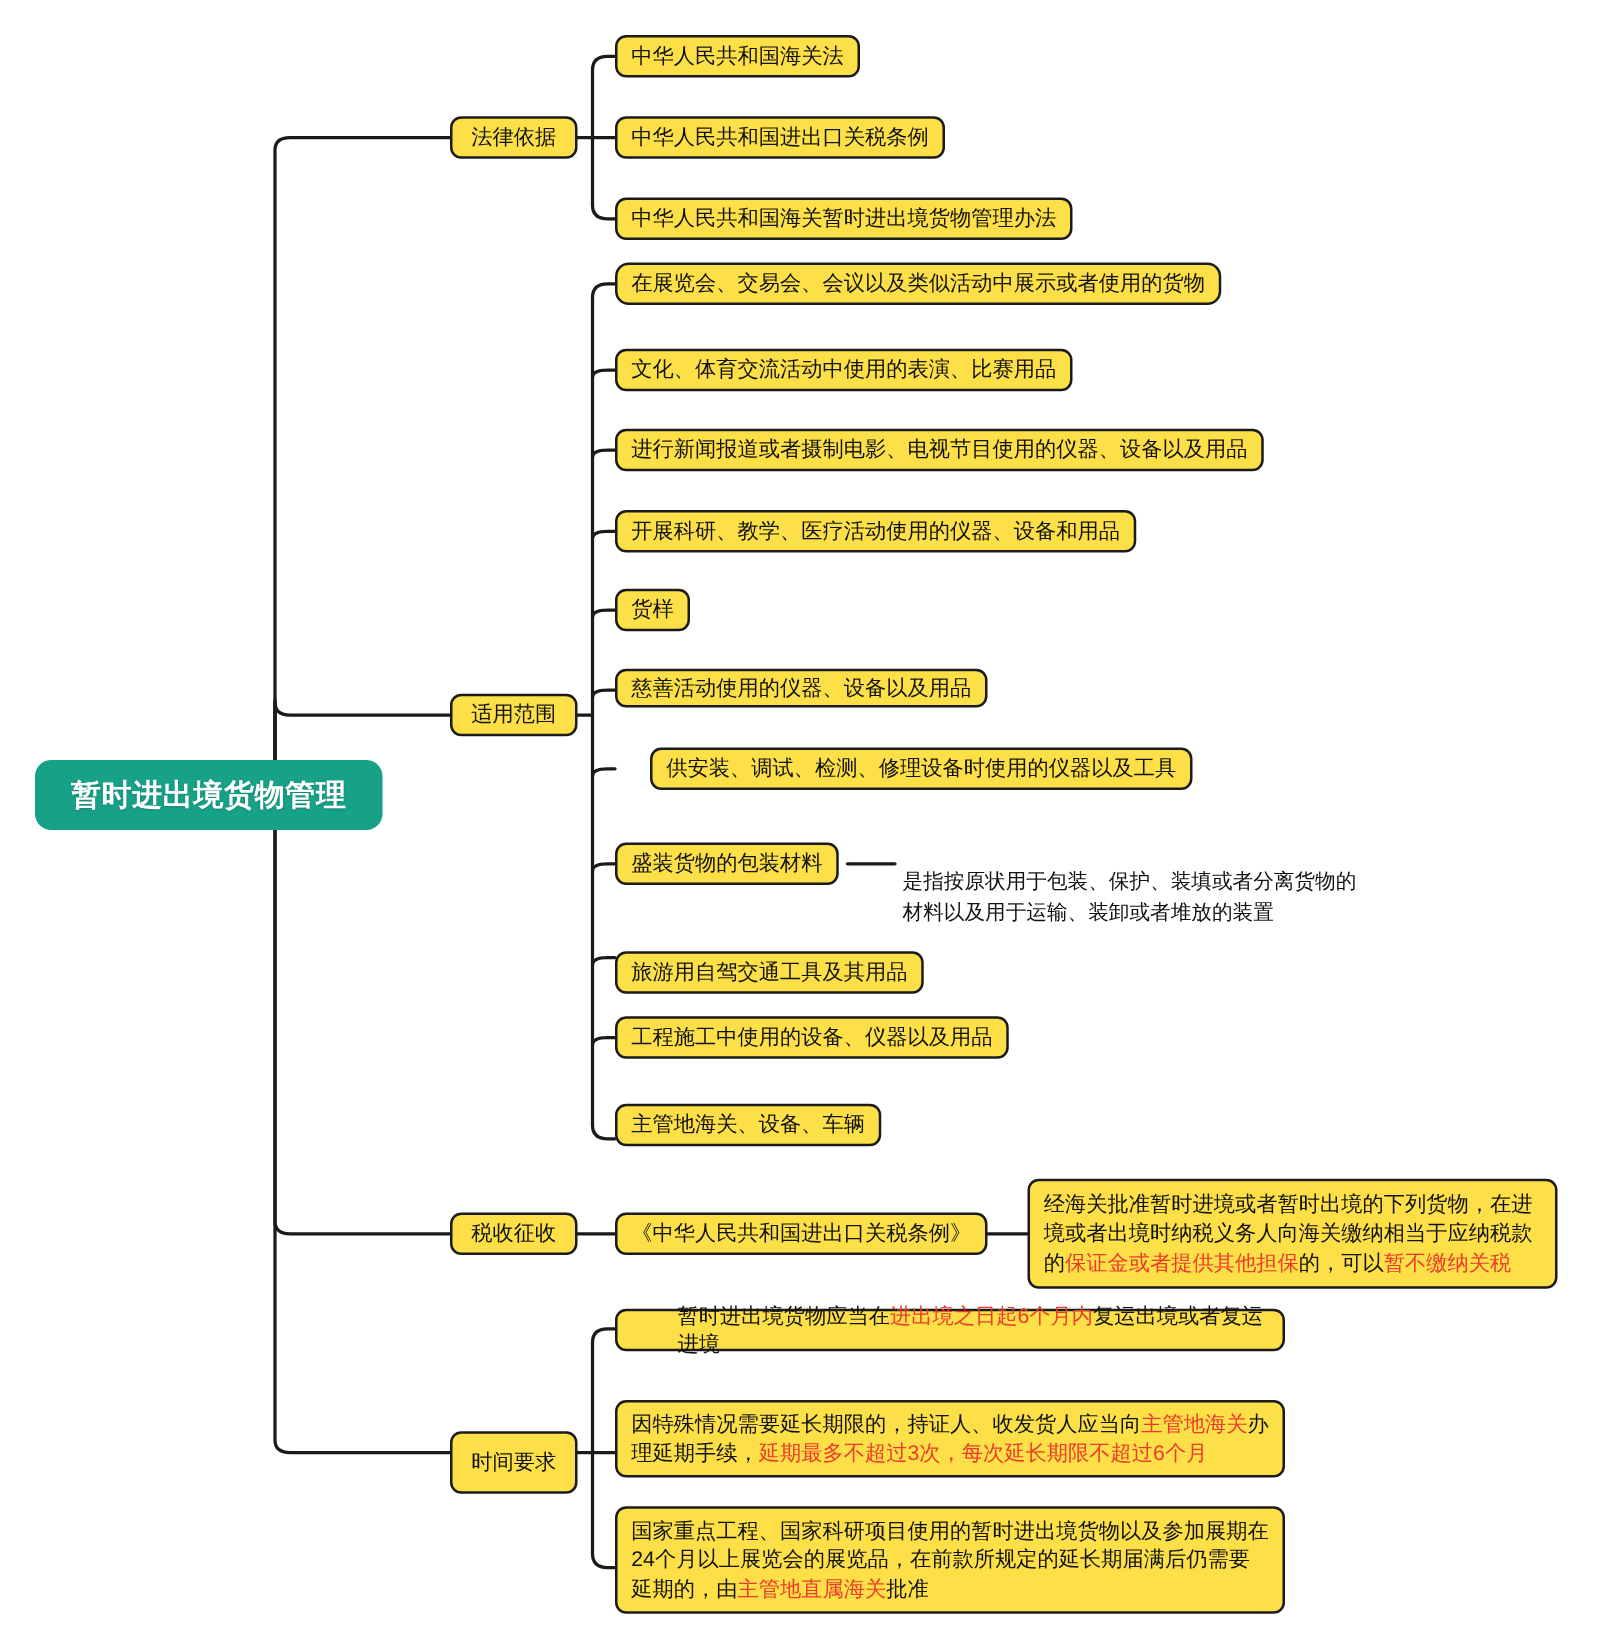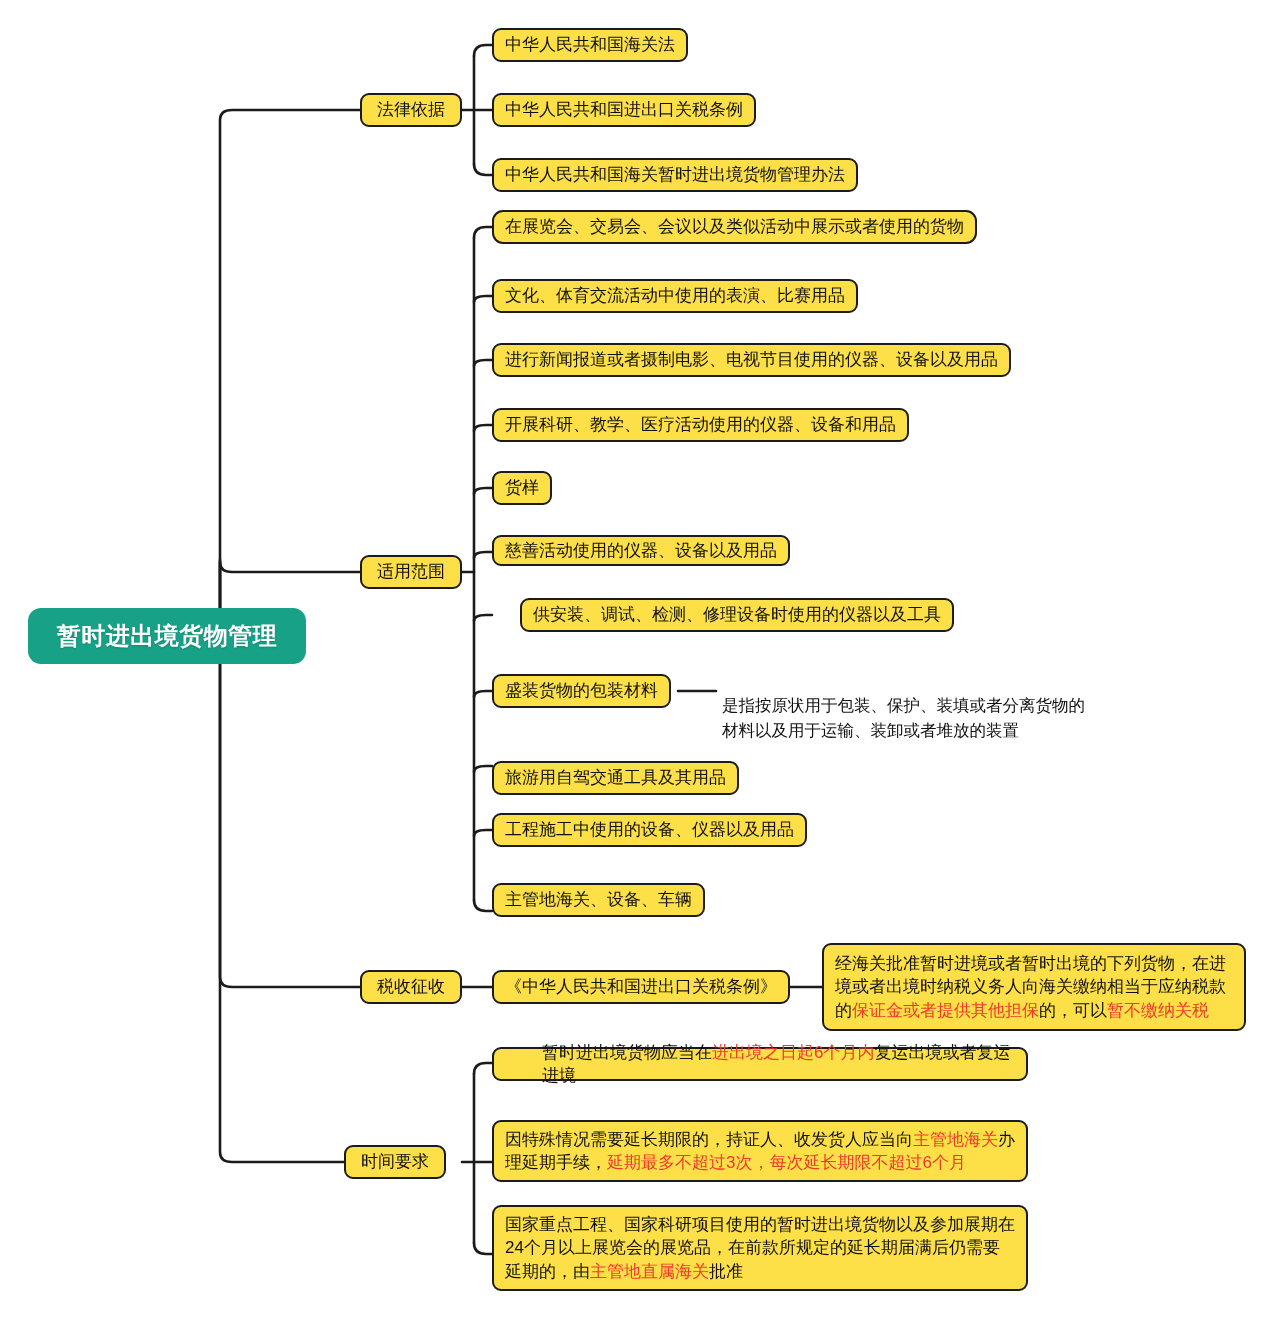--- a/index.html
+++ b/index.html
@@ -120,21 +120,21 @@
   </div>
 
   <div class="node branch" style="left:360px;top:555px;width:102px;height:34px;">
     <span>适用范围</span>
   </div>
 
   <div class="node branch" style="left:360px;top:970px;width:102px;height:34px;">
     <span>税收征收</span>
   </div>
 
-  <div class="node branch" style="left:344px;top:1145px;width:102px;height:34px;">
+  <div class="node branch" style="left:360px;top:1145px;width:102px;height:50px;">
     <span>时间要求</span>
   </div>
 
   <div class="node" style="left:492px;top:28px;height:34px;">
     <span>中华人民共和国海关法</span>
   </div>
   <div class="node" style="left:492px;top:93px;height:34px;">
     <span>中华人民共和国进出口关税条例</span>
   </div>
   <div class="node" style="left:492px;top:158px;height:34px;">

